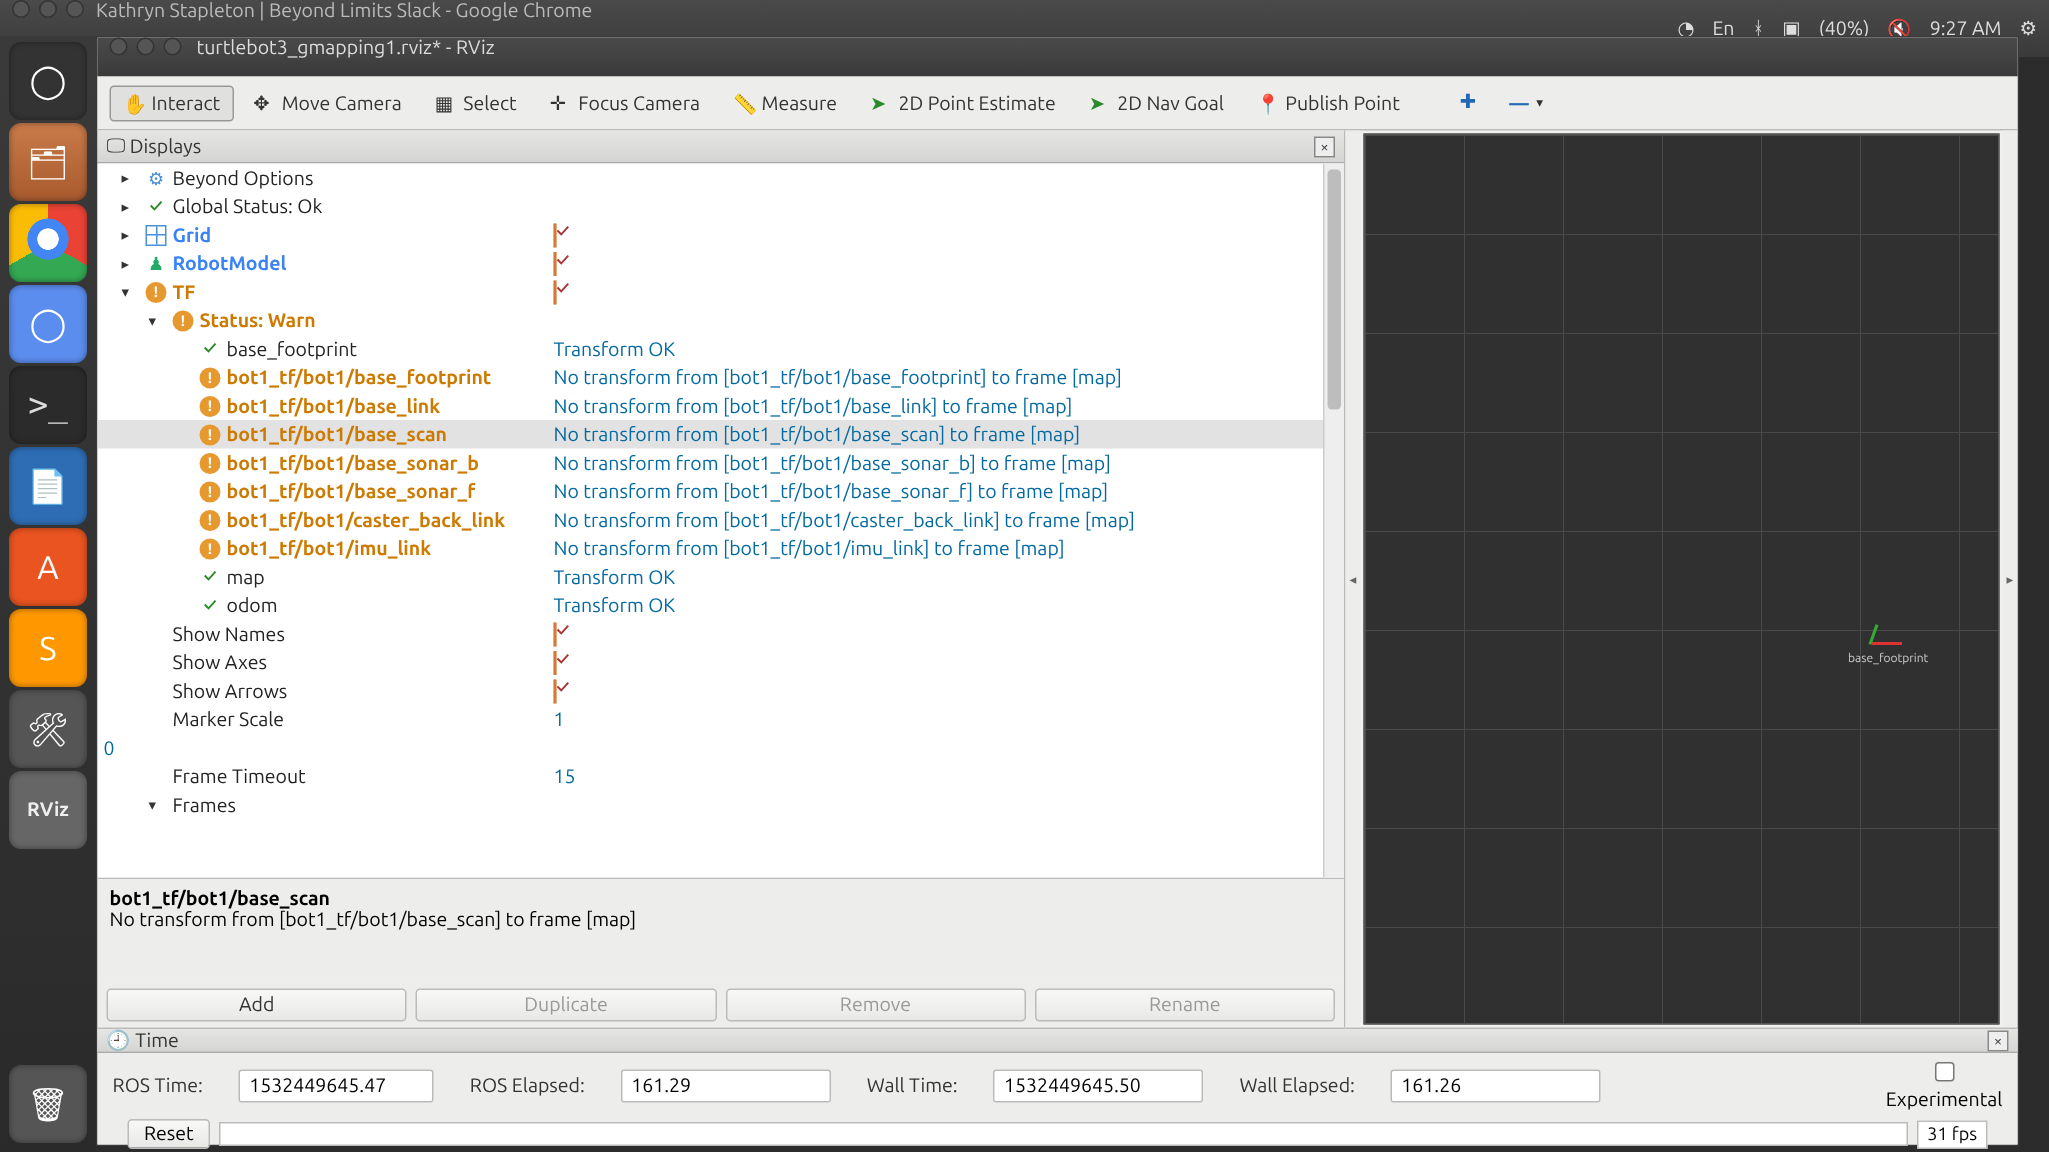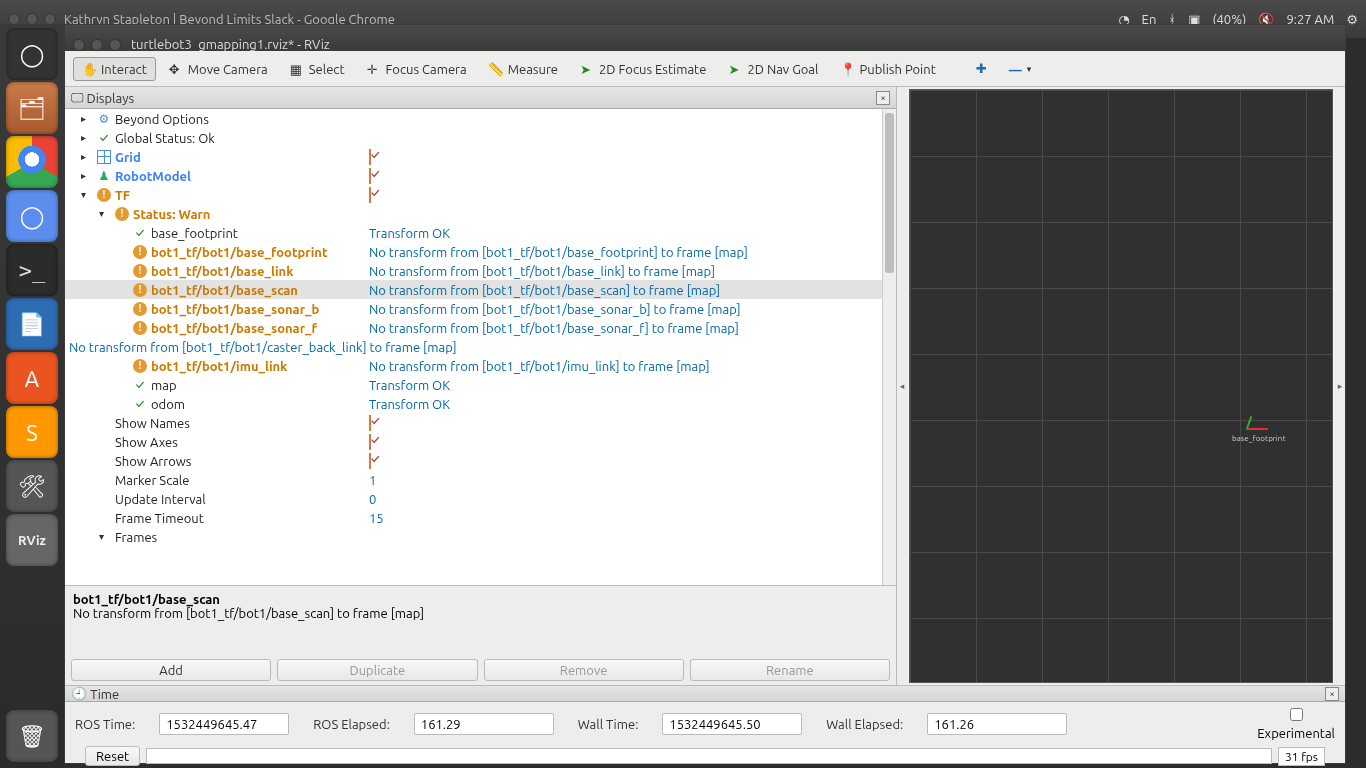--- a/index.html
+++ b/index.html
@@ -1,19 +1,19 @@
 <!DOCTYPE html>
 <html><head>
 <meta charset="utf-8">
 <style>
 * { margin:0; padding:0; box-sizing:border-box; font-family:"Ubuntu","DejaVu Sans",sans-serif; font-size:13px; }
 body { width:1366px; height:768px; background:#2c2c2c; overflow:hidden; position:relative; }
 
 
-.topbar { height:38px; background:linear-gradient(#4a4a4a,#3a3a3a); color:#ddd; display:flex; align-items:center; padding:0 8px; font-size:12px; }
+.topbar { height:38px; background:linear-gradient(#4a4a4a,#3a3a3a); color:#ddd; display:flex; padding:0 8px; font-size:12px; }
 .topbar .wbtns { display:flex; gap:6px; margin-right:8px; }
 .wbtn { width:12px; height:12px; border-radius:50%; background:#555; border:1px solid #333; }
 .topbar .title { flex:1; color:#bbb; }
 .topbar .sys { display:flex; gap:12px; align-items:center; color:#ddd; }
 
 
 .launcher { position:absolute; left:0; top:24px; bottom:0; width:64px; background:linear-gradient(#3a3a3a,#2a2a2a); display:flex; flex-direction:column; align-items:center; padding-top:4px; gap:2px; }
 .lbtn { width:52px; height:52px; border-radius:8px; background:#444; display:flex; align-items:center; justify-content:center; font-size:22px; color:#fff; box-shadow:inset 0 0 4px rgba(0,0,0,.4); }
 .lbtn.chrome { background:radial-gradient(circle at 50% 45%, #fff 18%, #4285f4 19% 35%, transparent 36%), conic-gradient(#ea4335 0 120deg,#34a853 120deg 240deg,#fbbc05 240deg 360deg); }
 .lbtn.files { background:linear-gradient(#c97b4a,#a85a2e); }
@@ -21,21 +21,21 @@
 .lbtn.writer { background:#2e6db4; }
 .lbtn.sw { background:#e95420; }
 .lbtn.sub { background:#ff9800; }
 .lbtn.gears { background:#555; }
 .lbtn.rviz { background:#666; color:#eee; font-size:13px; font-weight:bold; }
 .lbtn.trash { background:#555; position:absolute; bottom:6px; }
 .lbtn.dash { background:#333; }
 
 
 .rvizwin { position:absolute; left:64px; top:24px; right:20px; height:740px; background:#f0f0ee; border:1px solid #3a3a3a; display:flex; flex-direction:column; }
-.rviztitle { height:26px; background:linear-gradient(#4a4a4a,#3a3a3a); color:#ddd; display:flex; align-items:flex-end; padding:0 8px; font-size:13px; }
+.rviztitle { height:26px; background:linear-gradient(#4a4a4a,#3a3a3a); color:#ddd; display:flex; align-items:flex-start; padding:0 8px; font-size:13px; }
 .rviztitle .wbtns { display:flex; gap:6px; margin-right:10px; }
 
 
 .toolbar { height:36px; border-bottom:1px solid #bbb; display:flex; align-items:center; padding:0 8px; gap:4px; background:#ededeb; }
 .tbtn { display:flex; align-items:center; gap:5px; padding:4px 8px; border:1px solid transparent; border-radius:3px; cursor:pointer; color:#333; }
 .tbtn.active { border:1px solid #999; background:#e0e0de; }
 .ticon { width:14px; height:14px; display:inline-block; }
 
 
 .middle { flex:1; display:flex; min-height:0; }
@@ -158,21 +158,21 @@
     <div class="tbtn">
         <span class="ticon">✛</span>
         <span>Focus Camera</span>
       </div>
     <div class="tbtn">
         <span class="ticon">📏</span>
         <span>Measure</span>
       </div>
     <div class="tbtn">
         <span class="ticon" style="color:#2a8a2a">➤</span>
-        <span>2D Focus Estimate</span>
+        <span>2D Point Estimate</span>
       </div>
     <div class="tbtn">
         <span class="ticon" style="color:#2a8a2a">➤</span>
         <span>2D Nav Goal</span>
       </div>
     <div class="tbtn">
         <span class="ticon" style="color:#c33">📍</span>
         <span>Publish Point</span>
       </div>
     <div style="width:14px"></div>
@@ -297,20 +297,26 @@
             <div class="row">
     <div class="cell-l">
                 <span class="ind" style="width:44px"></span>
       <span class="exp"></span>
       <span class="ico warn"></span>
       <span class="lbl orange">bot1_tf/bot1/base_sonar_f</span>
     </div>
     <div class="cell-r">No transform from [bot1_tf/bot1/base_sonar_f] to frame [map]</div>
   </div>
             <div class="row">
+    <div class="cell-l">
+                <span class="ind" style="width:44px"></span>
+      <span class="exp"></span>
+      <span class="ico warn"></span>
+      <span class="lbl orange">bot1_tf/bot1/caster_back_link</span>
+    </div>
     <div class="cell-r">No transform from [bot1_tf/bot1/caster_back_link] to frame [map]</div>
   </div>
             <div class="row">
     <div class="cell-l">
                 <span class="ind" style="width:44px"></span>
       <span class="exp"></span>
       <span class="ico warn"></span>
       <span class="lbl orange">bot1_tf/bot1/imu_link</span>
     </div>
     <div class="cell-r">No transform from [bot1_tf/bot1/imu_link] to frame [map]</div>
@@ -363,26 +369,20 @@
             <div class="row">
     <div class="cell-l">
                 <span class="ind" style="width:26px"></span>
       <span class="exp"></span>
 
       <span class="lbl ">Marker Scale</span>
     </div>
     <div class="cell-r">1</div>
   </div>
             <div class="row">
-    <div class="cell-l">
-                <span class="ind" style="width:26px"></span>
-      <span class="exp"></span>
-
-      <span class="lbl ">Update Interval</span>
-    </div>
     <div class="cell-r">0</div>
   </div>
             <div class="row">
     <div class="cell-l">
                 <span class="ind" style="width:26px"></span>
       <span class="exp"></span>
 
       <span class="lbl ">Frame Timeout</span>
     </div>
     <div class="cell-r">15</div>

